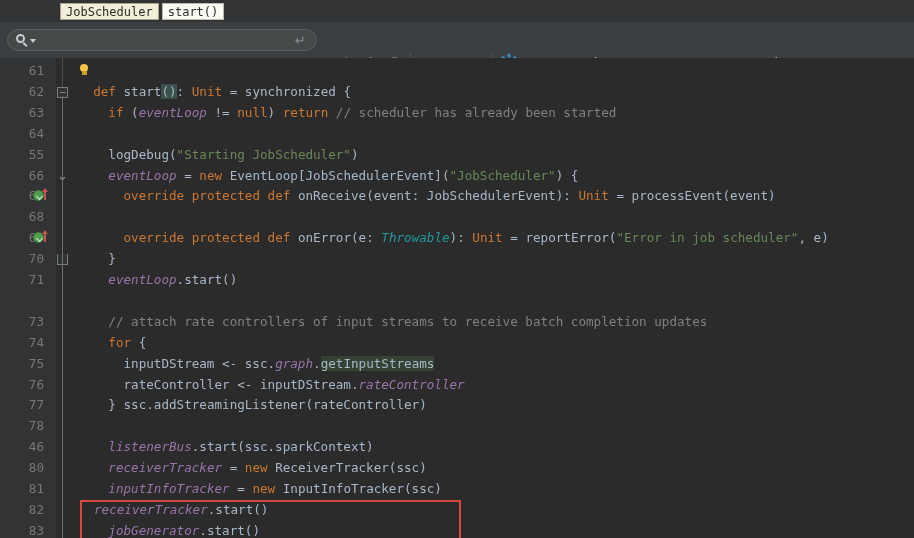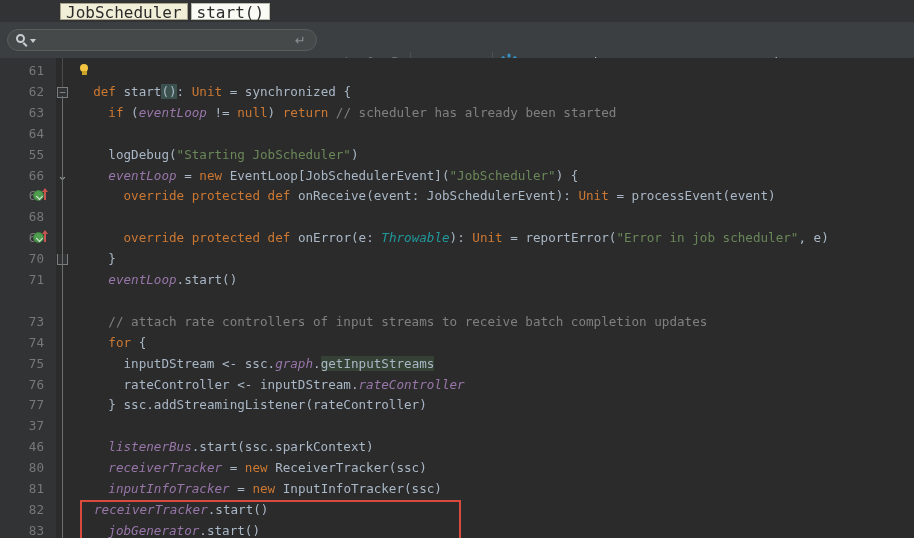--- a/index.html
+++ b/index.html
@@ -14,21 +14,21 @@
 
   
   .breadcrumb-bar{
     position:absolute;left:0;top:0;width:914px;height:22px;
     background:#313335;
     display:flex;align-items:center;
   }
   .crumb{
     height:17px;line-height:17px;
     font-family:"DejaVu Sans Mono", monospace;
-    font-size:16px;
+    font-size:12px;
     color:#2b2b2b;
     padding:0 5px;
     border:1px solid #9a9a8a;
     box-sizing:border-box;
     white-space:nowrap;
   }
   .crumb.crumb-a{background:#f2efd9;margin-left:60px;border-color:#a8a48e;}
   .crumb.crumb-b{background:#fbfbf6;margin-left:3px;border-color:#b9b9ae;}
 
   
@@ -262,21 +262,21 @@
           <span class="arrow"></span>
         </span>
         <div class="line" style="top: 191.1px;"><span class="lnum">70</span><span class="ltext" style="left: 108.32px;"><span class="type">}</span></span></div>
         <span class="fold" style="top: 196.1px; border-top: 0px;"></span>
         <div class="line" style="top: 212px;"><span class="lnum">71</span><span class="ltext" style="left: 108.32px;"><span class="field">eventLoop</span><span class="type">.start()</span></span></div>
         <div class="line" style="top: 253.8px;"><span class="lnum">73</span><span class="ltext" style="left: 108.32px;"><span class="cmt">// attach rate controllers of input streams to receive batch completion updates</span></span></div>
         <div class="line" style="top: 274.7px;"><span class="lnum">74</span><span class="ltext" style="left: 108.32px;"><span class="kw">for</span><span class="type"> {</span></span></div>
         <div class="line" style="top: 295.6px;"><span class="lnum">75</span><span class="ltext" style="left: 123.48px;"><span class="type">inputDStream &lt;- ssc.</span><span class="field">graph</span><span class="type">.</span><span class="hl-ident">getInputStreams</span></span></div>
         <div class="line" style="top: 316.5px;"><span class="lnum">76</span><span class="ltext" style="left: 123.48px;"><span class="type">rateController &lt;- inputDStream.</span><span class="field">rateController</span></span></div>
         <div class="line" style="top: 337.4px;"><span class="lnum">77</span><span class="ltext" style="left: 108.32px;"><span class="type">} ssc.addStreamingListener(rateController)</span></span></div>
-        <div class="line" style="top: 358.3px;"><span class="lnum">37</span><span class="ltext" style="left: 78px;"></span></div>
+        <div class="line" style="top: 358.3px;"><span class="lnum">78</span><span class="ltext" style="left: 78px;"></span></div>
         <div class="line" style="top: 379.2px;"><span class="lnum">46</span><span class="ltext" style="left: 108.32px;"><span class="field">listenerBus</span><span class="type">.start(ssc.sparkContext)</span></span></div>
         <div class="line" style="top: 400.1px;"><span class="lnum">80</span><span class="ltext" style="left: 108.32px;"><span class="field">receiverTracker</span><span class="type"> = </span><span class="kw">new</span><span class="type"> ReceiverTracker(ssc)</span></span></div>
         <div class="line" style="top: 421px;"><span class="lnum">81</span><span class="ltext" style="left: 108.32px;"><span class="field">inputInfoTracker</span><span class="type"> = </span><span class="kw">new</span><span class="type"> InputInfoTracker(ssc)</span></span></div>
         <div class="line" style="top: 441.9px;"><span class="lnum">82</span><span class="ltext" style="left: 94px; text-align: right;"><span class="field">receiverTracker</span><span class="type">.start()</span></span></div>
         <div class="line" style="top: 462.8px;"><span class="lnum">83</span><span class="ltext" style="left: 108.32px;"><span class="field">jobGenerator</span><span class="type">.start()</span></span></div>
         <div class="foldline" style="left: 62px; top: 37.9px; height: 474.7px;"></div>
       </div>
     <div class="redbox" id="annotation-box" style="left: 80px; top: 441.9px; width: 381px; height: 41.8px; border-color: rgb(217, 74, 61);"></div>
   </div>
 </div>

